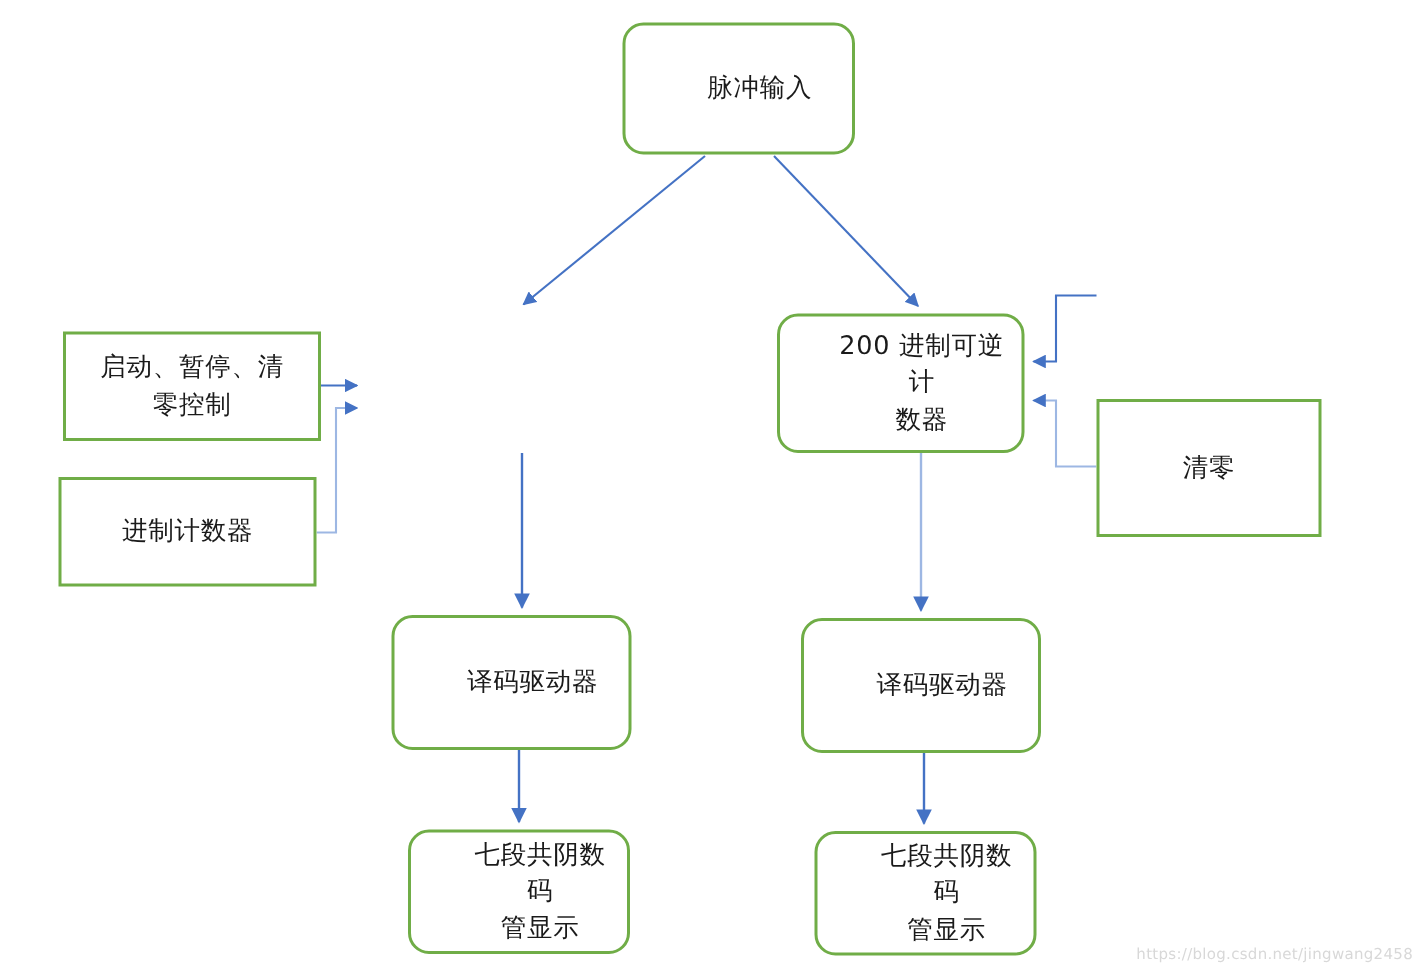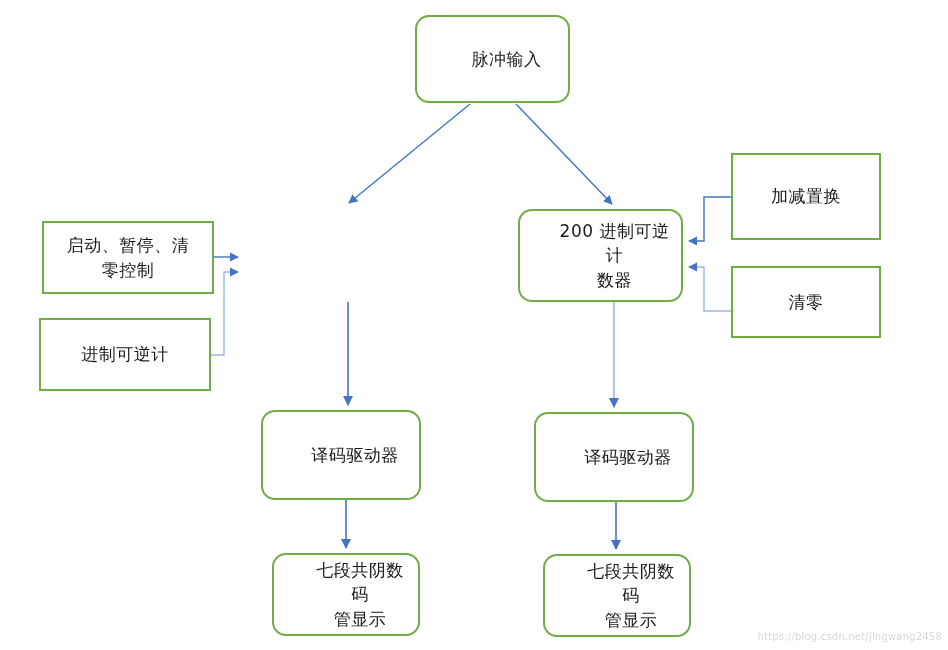--- a/index.html
+++ b/index.html
@@ -86,34 +86,31 @@
   <div class="node rounded" style="left:415px; top:15px; width:155px; height:88px;">
     <span class="node-label">脉冲输入</span>
   </div>
 
   <div class="node sharp" style="left:42px; top:221px; width:172px; height:73px;">
     <span class="node-label">启动、暂停、清
 零控制</span>
   </div>
 
   <div class="node sharp" style="left:39px; top:318px; width:172px; height:73px;">
-    <span class="node-label">进制可逆计</span>
+    <span class="node-label">进制计数器</span>
   </div>
 
 
   <div class="node rounded" style="left:518px; top:209px; width:165px; height:93px;">
     <span class="node-label">200 进制可逆计
 数器</span>
   </div>
 
-  <div class="node sharp" style="left:731px; top:153px; width:150px; height:87px;">
-    <span class="node-label">加减置换</span>
-  </div>
 
-  <div class="node sharp" style="left:731px; top:266px; width:150px; height:72px;">
+  <div class="node sharp" style="left:731px; top:266px; width:150px; height:92px;">
     <span class="node-label">清零</span>
   </div>
 
   <div class="node rounded" style="left:261px; top:410px; width:160px; height:90px;">
     <span class="node-label">译码驱动器</span>
   </div>
 
   <div class="node rounded" style="left:534px; top:412px; width:160px; height:90px;">
     <span class="node-label">译码驱动器</span>
   </div>

